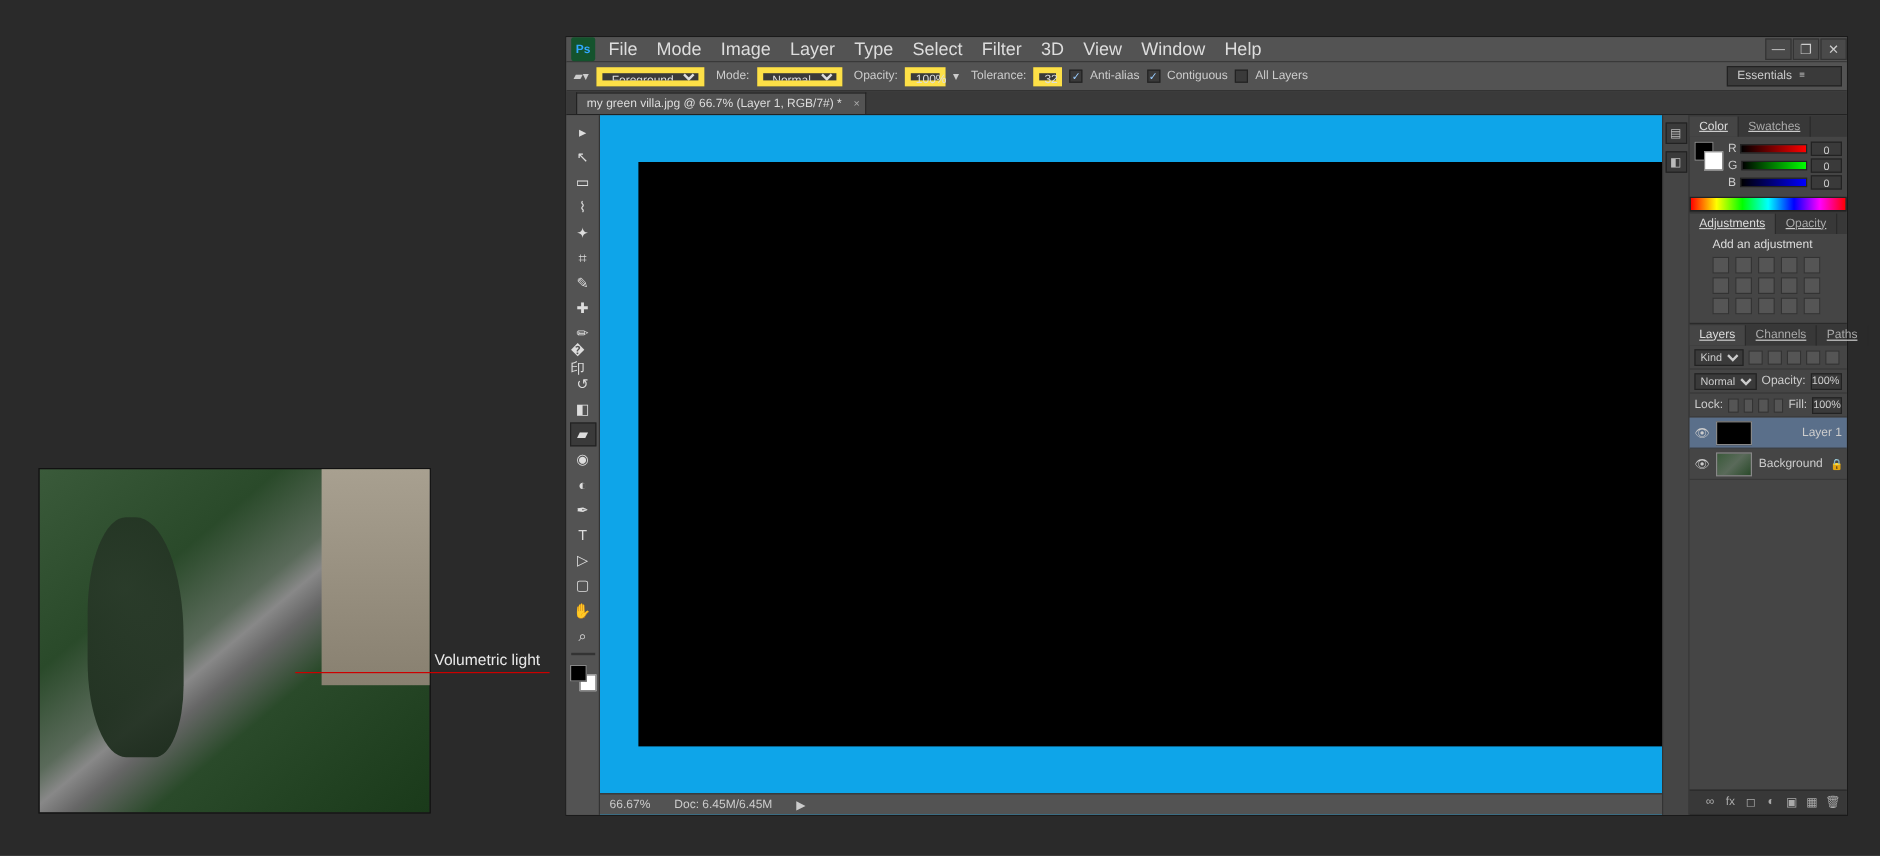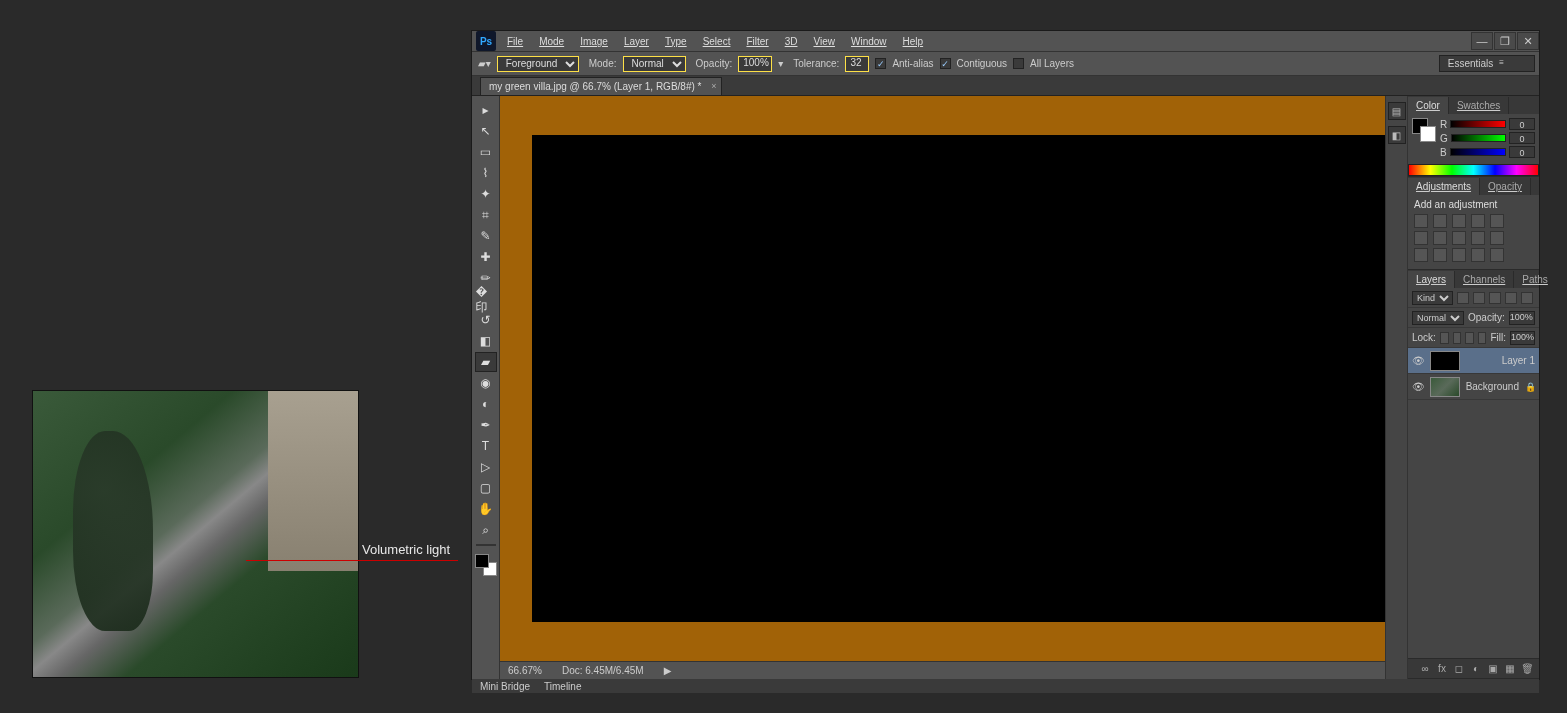--- a/index.html
+++ b/index.html
@@ -12,46 +12,46 @@
 .side-preview::before { content:""; position:absolute; left:40px; top:40px; width:80px; height:200px;
   background:radial-gradient(circle at 40% 30%,#2a3a2a,#1a2a1a); border-radius:40% 50% 30% 40%; opacity:.9; }
 .side-preview::after { content:""; position:absolute; right:0; top:0; width:90px; height:180px;
   background:linear-gradient(#a8a090,#888070); }
 .anno { position:absolute; color:#e8e8e8; font-size:13px; font-family:Verdana,sans-serif; }
 .anno .line { position:absolute; height:1px; background:#cc0000; }
 
 
 .ps { position:absolute; left:471px; top:30px; width:1069px; height:650px; background:#535353; border:1px solid #1a1a1a; display:flex; flex-direction:column; }
 .titlebar { height:21px; background:#535353; display:flex; align-items:center; border-bottom:1px solid #333; }
-.ps-logo { width:20px; height:20px; margin:0 4px; background:#0f172a; color:#31a8ff; font-weight:bold; font-size:10px; display:flex; align-items:center; justify-content:center; border-radius:2px; }
+.ps-logo { width:20px; height:20px; margin:0 4px; background:#14532d; color:#31a8ff; font-weight:bold; font-size:10px; display:flex; align-items:center; justify-content:center; border-radius:2px; }
 .menu { display:flex; gap:2px; flex:1; }
-.menu span { padding:3px 7px; color:#ddd; font-size:10px; cursor:default;text-decoration:underline; }
+.menu span { padding:3px 7px; color:#ddd; font-size:15px; cursor:default; }
 .win-btns { display:flex; }
 .win-btns div { width:22px; height:18px; display:flex; align-items:center; justify-content:center; color:#ccc; font-size:11px; border:1px solid #333; background:#4a4a4a; margin-left:1px; }
 
 .optbar { height:24px; background:#535353; border-bottom:1px solid #333; display:flex; align-items:center; padding:0 6px; gap:6px; font-size:10px; color:#ccc; }
 .optbar .lbl { margin-left:4px; }
-.optbar select, .optbar .inp { background:#3a3a3a; border:1px solid #fde047; color:#ddd; font-size:10px; height:16px; padding:0 4px; }
+.optbar select, .optbar .inp { background:#3a3a3a; border:5px solid #fde047; color:#ddd; font-size:10px; height:16px; padding:0 4px; }
 .optbar .chk { width:11px; height:11px; background:#3a3a3a; border:1px solid #222; display:inline-flex; align-items:center; justify-content:center; color:#9cf; font-size:9px; }
 .ess { position:absolute; right:4px; top:24px; background:#3a3a3a; border:1px solid #222; color:#ccc; font-size:10px; padding:2px 30px 2px 8px; }
 
 .tabrow { height:20px; background:#3a3a3a; border-bottom:1px solid #222; display:flex; align-items:flex-end; padding-left:8px; }
 .doctab { background:#535353; border:1px solid #222; border-bottom:none; padding:3px 20px 3px 8px; font-size:10px; color:#ddd; position:relative; }
 .doctab .x { position:absolute; right:5px; top:3px; font-size:9px; color:#aaa; }
 
 .workrow { flex:1; display:flex; min-height:0; }
 .toolbar { width:28px; background:#535353; border-right:1px solid #333; display:flex; flex-direction:column; align-items:center; padding:4px 0; gap:1px; }
 .tool { width:22px; height:20px; display:flex; align-items:center; justify-content:center; color:#ddd; font-size:12px; border:1px solid transparent; }
 .tool.active { background:#3a3a3a; border:1px solid #222; }
 .tool.sep { height:1px; width:20px; background:#333; margin:3px 0; }
 .swatches-tool { width:22px; height:22px; position:relative; margin-top:4px; }
 .swatches-tool .fg { position:absolute; left:0; top:0; width:14px; height:14px; background:#000; border:1px solid #888; }
 .swatches-tool .bg { position:absolute; right:0; bottom:0; width:14px; height:14px; background:#fff; border:1px solid #888; }
 
-.canvas-area { flex:1; background:#a16207; position:relative; overflow:hidden; }
+.canvas-area { flex:1; background:#0ea5e9; position:relative; overflow:hidden; }
 .canvas { position:absolute; left:33px; top:40px; width:857px; height:485px; background:#000; box-shadow:0 0 0 1px #000; }
 .statusbar { position:absolute; left:0; bottom:0; height:18px; width:100%; background:#535353; border-top:1px solid #333; display:flex; align-items:center; padding:0 8px; gap:20px; font-size:10px; color:#ccc; }
 .bottombar { position:absolute; left:0; bottom:-14px; height:14px; width:100%; background:#3a3a3a; display:flex; align-items:center; padding:0 8px; gap:14px; font-size:10px; color:#ccc; }
 
 .dockcol { width:22px; background:#454545; border-left:1px solid #333; display:flex; flex-direction:column; align-items:center; padding-top:6px; gap:6px; }
 .dockicon { width:18px; height:18px; background:#3a3a3a; border:1px solid #222; display:flex; align-items:center; justify-content:center; color:#bbb; font-size:10px; }
 
 .panels { width:132px; background:#454545; border-left:1px solid #333; display:flex; flex-direction:column; font-size:10px; color:#ccc; }
 .panel { border-bottom:1px solid #2a2a2a; }
 .ptabs { height:18px; background:#383838; display:flex; align-items:center;text-decoration:underline; }
@@ -64,21 +64,21 @@
 .color-sw { width:24px; height:24px; position:relative; }
 .color-sw .fg { position:absolute; left:0; top:0; width:16px; height:16px; background:#000; border:1px solid #888; }
 .color-sw .bg { position:absolute; right:0; bottom:0; width:16px; height:16px; background:#fff; border:1px solid #888; }
 .sliders { flex:1; display:flex; flex-direction:column; gap:2px; }
 .srow { display:flex; align-items:center; gap:3px; }
 .srow .sl { flex:1; height:8px; border:1px solid #222; }
 .srow .sv { width:26px; height:12px; background:#3a3a3a; border:1px solid #222; text-align:center; font-size:9px; line-height:12px; }
 .spectrum { height:12px; margin:2px 0 0 0; background:linear-gradient(90deg,red,yellow,lime,cyan,blue,magenta,red); border:1px solid #222; }
 
 
-.adjbody { padding:4px 6px; }
+.adjbody { padding:4px 6px;margin-left:13px; }
 .adjtxt { font-size:10px; color:#ddd; margin-bottom:4px; }
 .adjrow { display:flex; gap:5px; margin-bottom:3px; }
 .adjicon { width:14px; height:14px; background:#555; border:1px solid #333; }
 
 
 .layerbody { padding:0; display:flex; flex-direction:column; }
 .lrow { height:20px; display:flex; align-items:center; gap:4px; padding:0 4px; border-bottom:1px solid #383838; }
 .lrow select, .lrow .inp { background:#3a3a3a; border:1px solid #222; color:#ccc; font-size:9px; height:14px; }
 .licon { width:12px; height:12px; background:#555; border:1px solid #333; }
 .layeritem { height:26px; display:flex; align-items:center; gap:6px; padding:0 4px; border-bottom:1px solid #383838; }
@@ -144,21 +144,21 @@
       <span>Anti-alias</span>
     <span class="chk">✓</span>
       <span>Contiguous</span>
     <span class="chk"></span>
       <span>All Layers</span>
   </div>
   <div class="ess"><span>Essentials</span> <span style="float:right;font-size:8px;margin-left:6px">≡</span></div>
 
   <div class="tabrow">
     <div class="doctab">
-      <span>my green villa.jpg @ 66.7% (Layer 1, RGB/8#) *</span>
+      <span>my green villa.jpg @ 66.7% (Layer 1, RGB/7#) *</span>
       <span class="x">×</span>
     </div>
   </div>
 
   <div class="workrow">
 
     <div class="toolbar" id="toolbar">
       <div class="tool">▸</div>
     <div class="tool">↖</div>
         <div class="tool">▭</div>
@@ -314,17 +314,13 @@
             <div class="fi">◐</div>
             <div class="fi">▣</div>
             <div class="fi">▦</div>
             <div class="fi">🗑</div>
           </div>
         </div>
       </div>
     </div>
   </div>
 
-  <div class="bottombar">
-    <span>Mini Bridge</span>
-    <span>Timeline</span>
-  </div>
 </div>
 
 </body></html>

